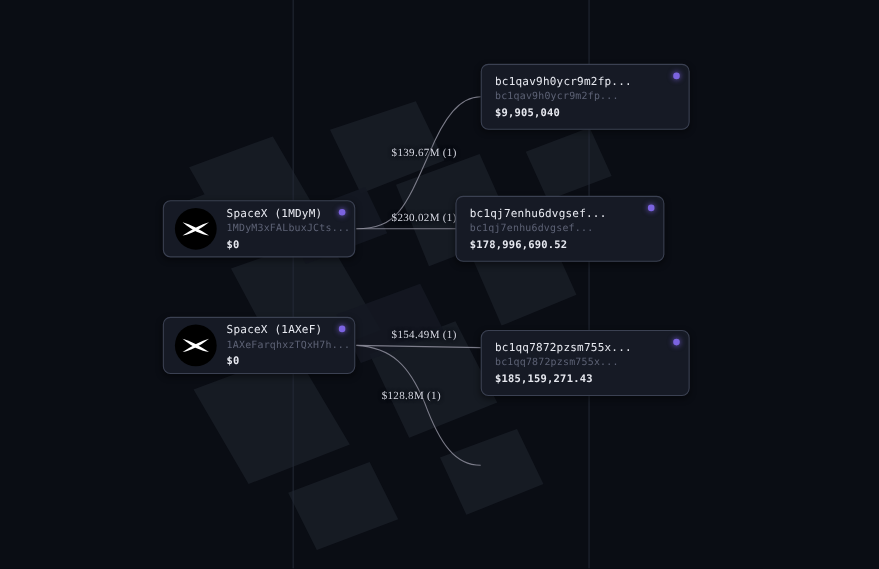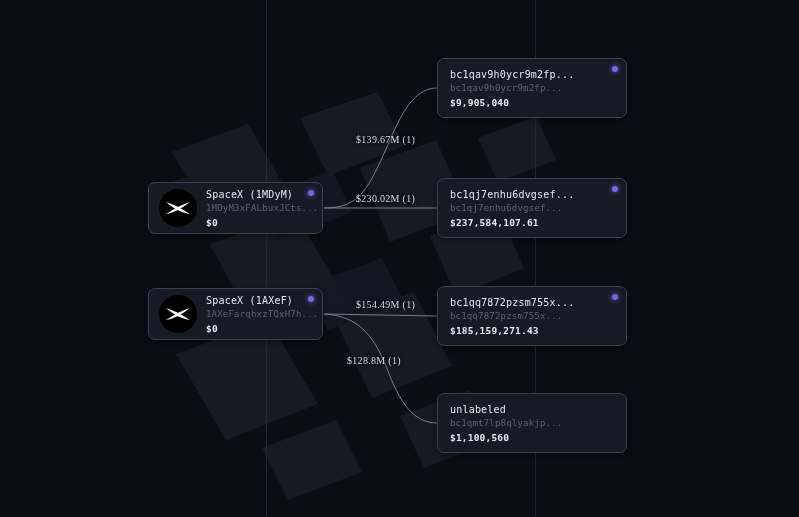--- a/index.html
+++ b/index.html
@@ -202,39 +202,32 @@
 
   <div class="node addr" style="left:437px;top:58px">
     <div class="node-dot"></div>
     <div class="node-body">
       <div class="node-title">bc1qav9h0ycr9m2fp...</div>
       <div class="node-sub">bc1qav9h0ycr9m2fp...</div>
       <div class="node-value">$9,905,040</div>
     </div>
   </div>
 
-  <div class="node addr" style="left:437px;top:178px">
+  <div class="node addr" style="left:414px;top:178px">
     <div class="node-dot"></div>
     <div class="node-body">
       <div class="node-title">bc1qj7enhu6dvgsef...</div>
       <div class="node-sub">bc1qj7enhu6dvgsef...</div>
-      <div class="node-value">$237,584,107.61</div>
-    </div>
-  </div>
-
-  <div class="node addr" style="left:437px;top:286px">
+      <div class="node-value">$178,996,690.52</div>
+    </div>
+  </div>
+
+  <div class="node addr" style="left:437px;top:300px">
     <div class="node-dot"></div>
     <div class="node-body">
       <div class="node-title">bc1qq7872pzsm755x...</div>
       <div class="node-sub">bc1qq7872pzsm755x...</div>
       <div class="node-value">$185,159,271.43</div>
     </div>
   </div>
 
-  <div class="node addr" style="left:437px;top:393px">
-    <div class="node-body">
-      <div class="node-title">unlabeled</div>
-      <div class="node-sub">bc1qmt7lp8qlyakjp...</div>
-      <div class="node-value">$1,100,560</div>
-    </div>
-  </div>
 
 </div>
 
 </body></html>

